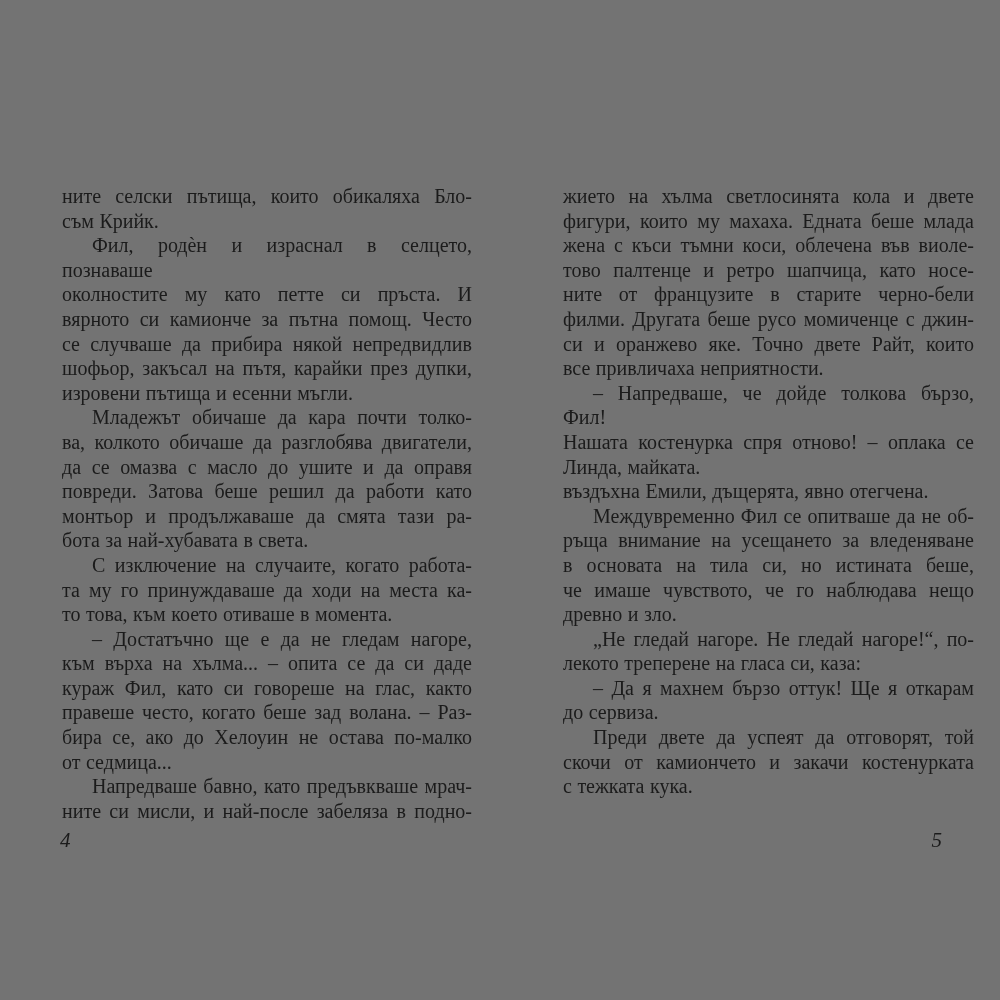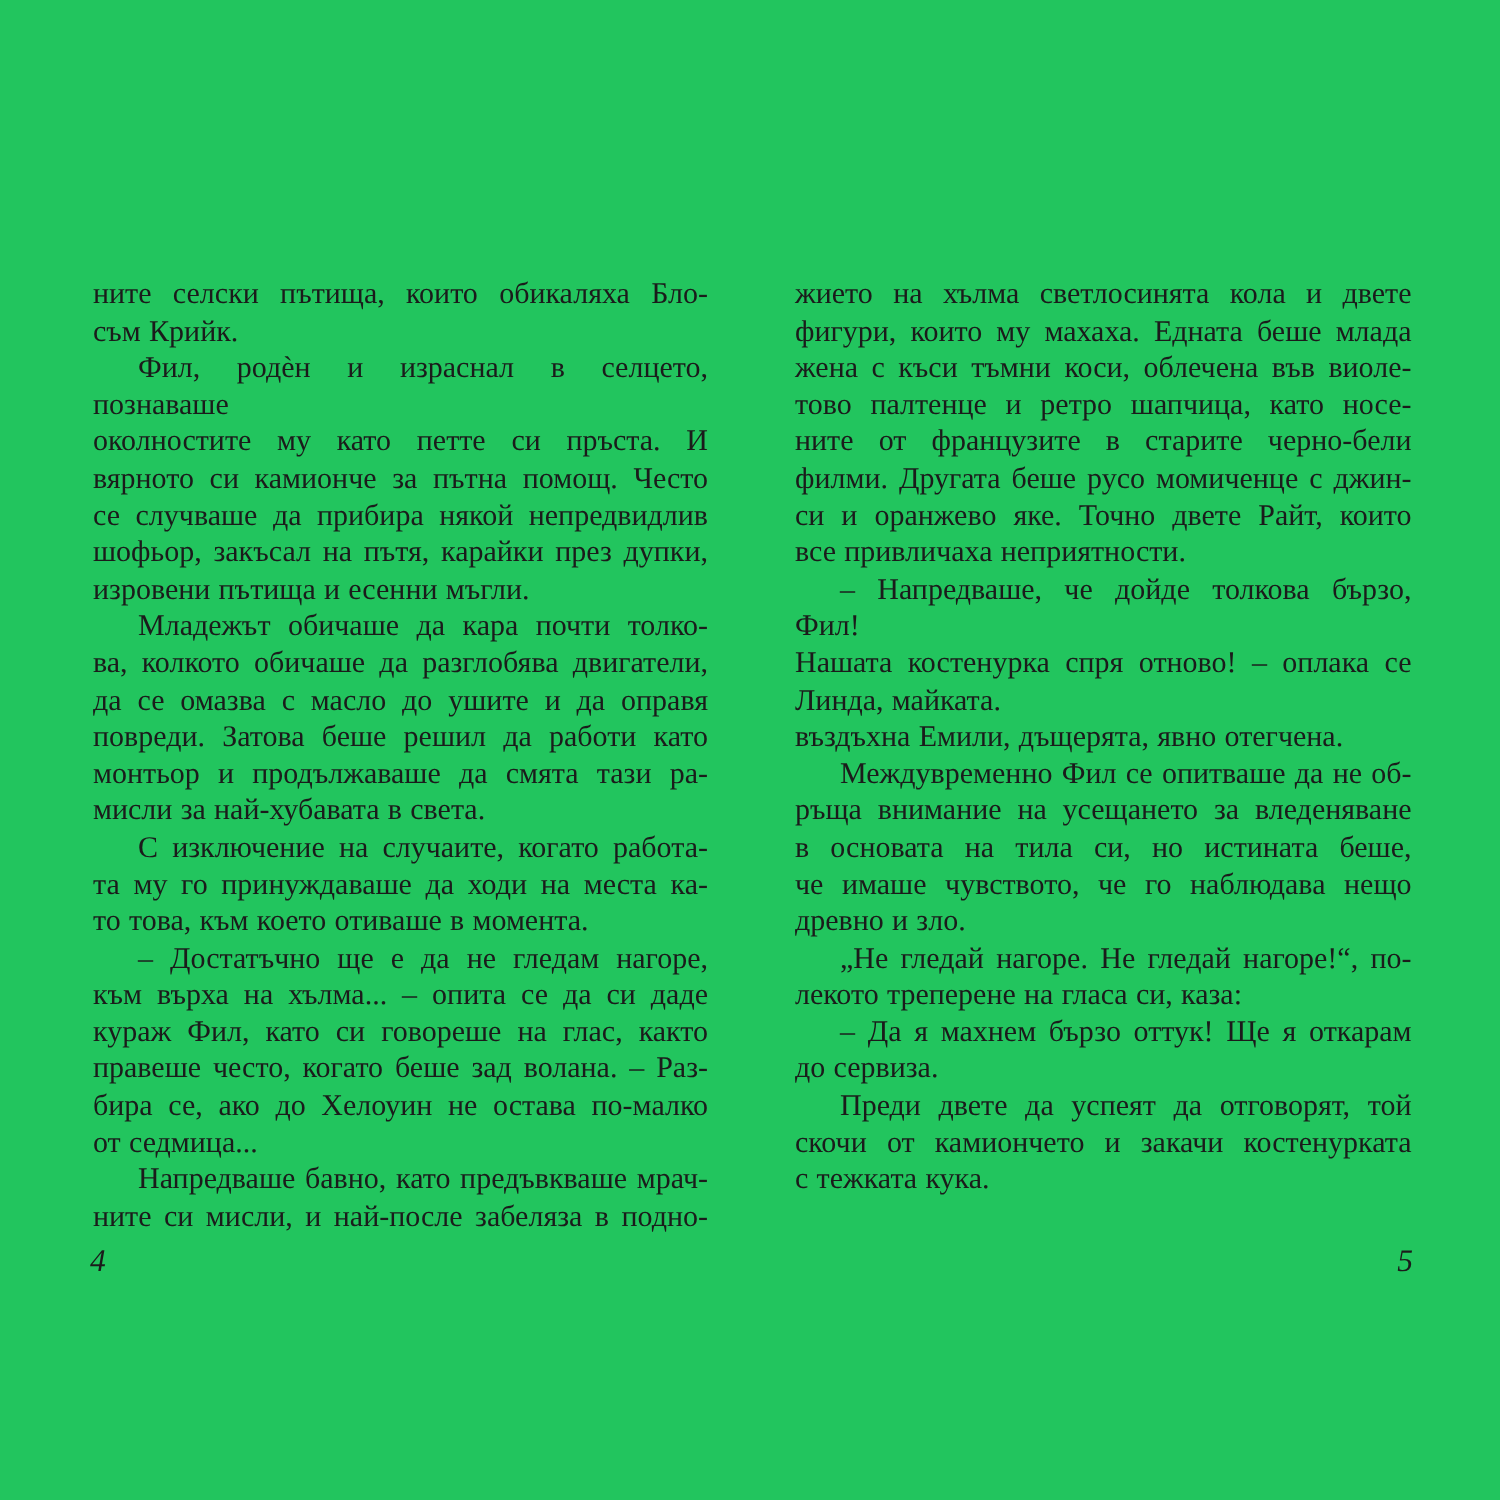--- a/index.html
+++ b/index.html
@@ -4,33 +4,33 @@
 <style>
   html, body {
     margin: 0;
     padding: 0;
     background: #ffffff;
   }
   .spread {
     position: relative;
     width: 1000px;
     height: 1000px;
-    background: #22c55e;
+    background: #737373;
     font-family: "Liberation Serif", serif;
     color: #1b1b1b;
     overflow: hidden;
   }
   .page-col {
     position: absolute;
     top: 184px;
     font-size: 20px;
     line-height: 24.6px;
   }
   .page-col.left  { left: 62px;  width: 410px; }
-  .page-col.right { left: 530px; width: 411px; }
+  .page-col.right { left: 563px; width: 411px; }
   .line {
     text-align: justify;
     text-align-last: justify;
     word-spacing: 0.5px;
   }
   .line.last {
     text-align: right;
     text-align-last: left;
   }
   .line.indent {
@@ -57,21 +57,21 @@
       <div class="line">околностите му като петте си пръста. И</div>
       <div class="line">вярното си камионче за пътна помощ. Често</div>
       <div class="line">се случваше да прибира някой непредвидлив</div>
       <div class="line">шофьор, закъсал на пътя, карайки през дупки,</div>
       <div class="line last">изровени пътища и есенни мъгли.</div>
       <div class="line indent">Младежът обичаше да кара почти толко-</div>
       <div class="line">ва, колкото обичаше да разглобява двигатели,</div>
       <div class="line">да се омазва с масло до ушите и да оправя</div>
       <div class="line">повреди. Затова беше решил да работи като</div>
       <div class="line">монтьор и продължаваше да смята тази ра-</div>
-      <div class="line last">мисли за най-хубавата в света.</div>
+      <div class="line last">бота за най-хубавата в света.</div>
       <div class="line indent">С изключение на случаите, когато работа-</div>
       <div class="line">та му го принуждаваше да ходи на места ка-</div>
       <div class="line last">то това, към което отиваше в момента.</div>
       <div class="line indent">– Достатъчно ще е да не гледам нагоре,</div>
       <div class="line">към върха на хълма... – опита се да си даде</div>
       <div class="line">кураж Фил, като си говореше на глас, както</div>
       <div class="line">правеше често, когато беше зад волана. – Раз-</div>
       <div class="line">бира се, ако до Хелоуин не остава по-малко</div>
       <div class="line last">от седмица...</div>
       <div class="line indent">Напредваше бавно, като предъвкваше мрач-</div>

